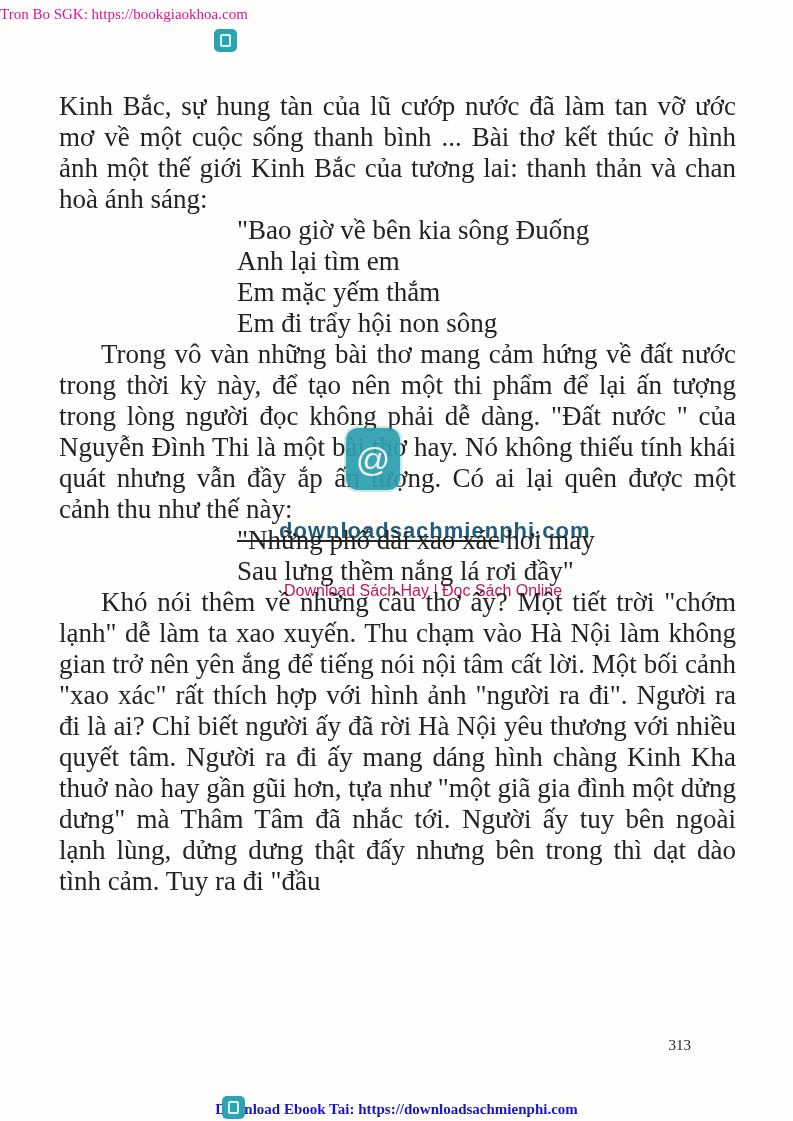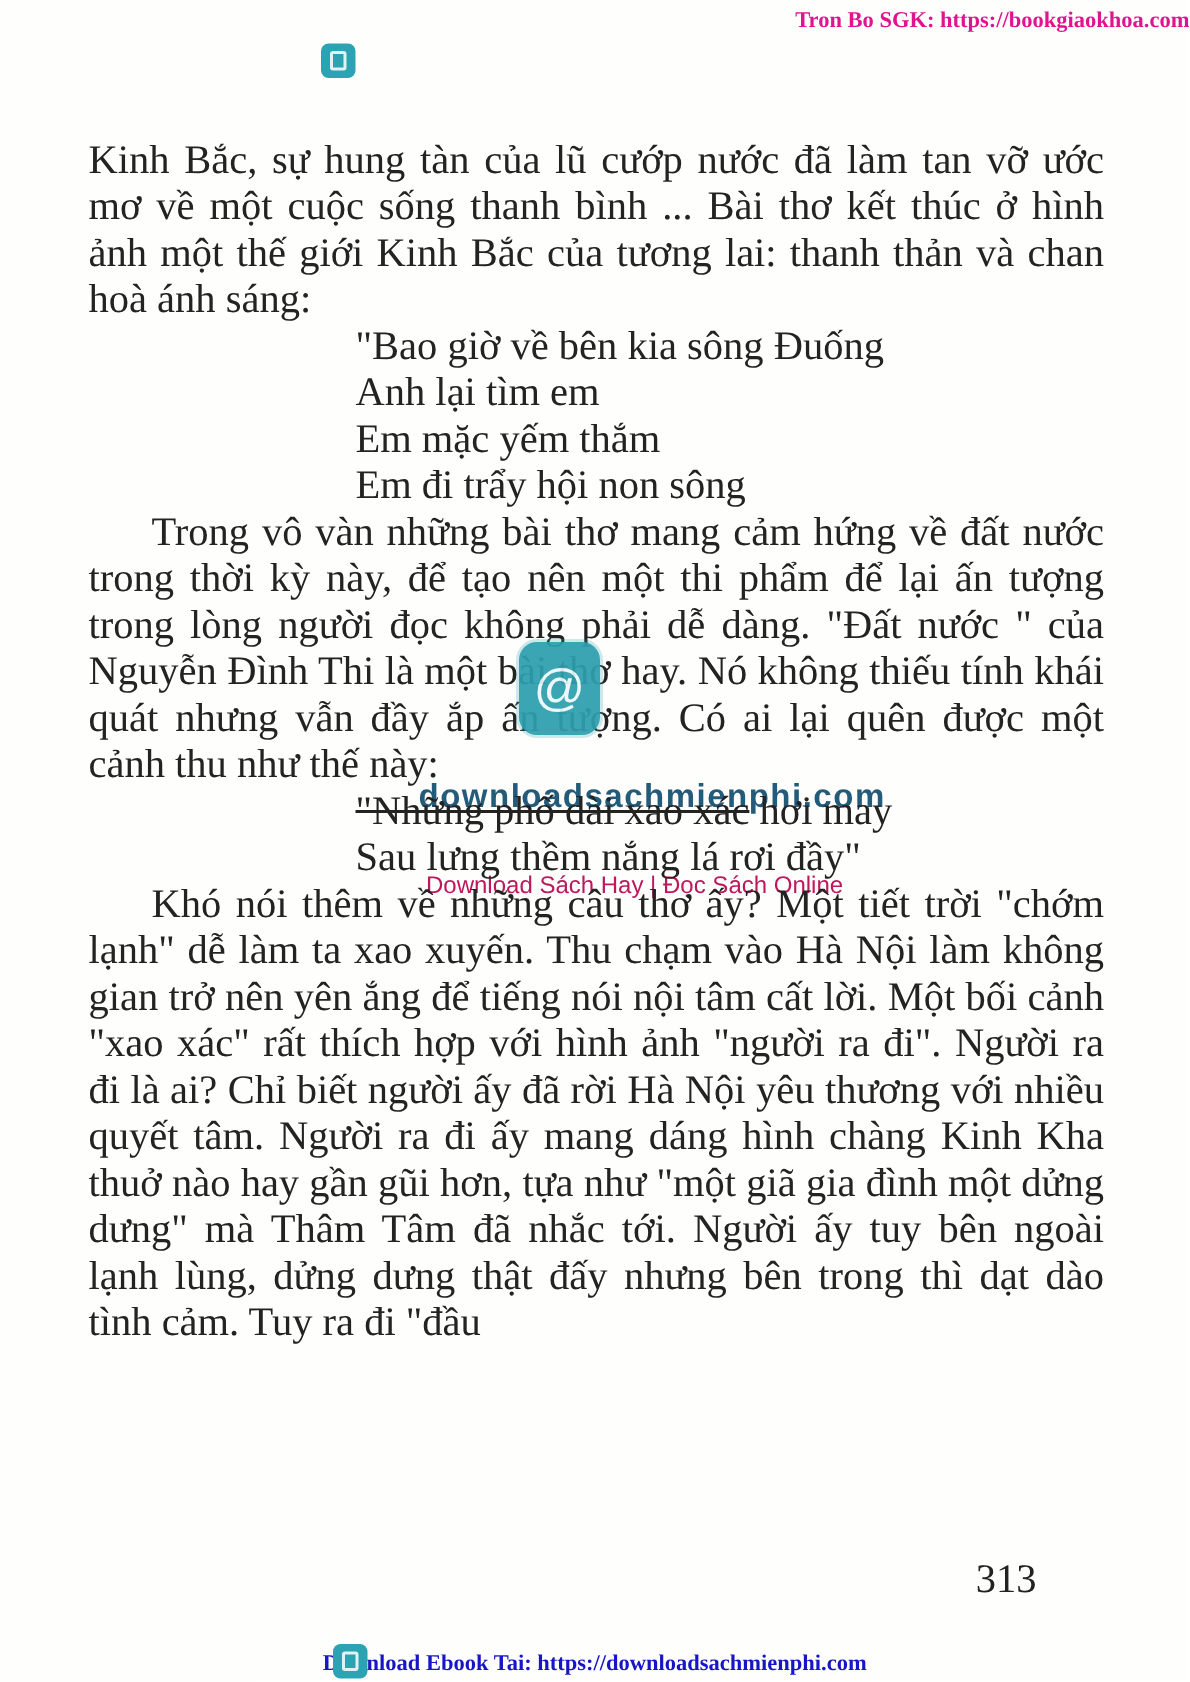--- a/index.html
+++ b/index.html
@@ -7,22 +7,22 @@
   .page {
     position:relative;
     width:793px; height:1121px;
     background:#fefefc;
     overflow:hidden;
     font-family:"Liberation Serif","DejaVu Serif",serif;
     color:#232323;
   }
   .header-link {
     position:absolute; top:6px; left:0; right:0;
-    text-align:right;
-    font-size:15px; font-weight:bold;
+    text-align:left;
+    font-size:15px; font-weight:normal;
     color:#e0148f;
   }
   .footer-link {
     position:absolute; top:1101px; left:0; right:0;
     text-align:center;
     font-size:15px; font-weight:bold;
     color:#1715c6;
   }
   .site-icon {
     position:absolute;
@@ -74,21 +74,21 @@
     font-weight:bold; opacity:.9;
   }
   .wm-line2 {
     position:absolute; top:582px; left:284px;
     font-size:16px;
     color:#be185d; z-index:0;
     font-family:"Liberation Sans","DejaVu Sans",sans-serif;
   }
   .page-number {
     position:absolute; top:1037px; right:102px;
-    font-size:27px; color:#222; z-index:1;
+    font-size:15px; color:#222; z-index:1;
   }
 </style>
 </head>
 <body>
 
 <div class="page">
 
   <div class="header-link">Tron Bo SGK: https://bookgiaokhoa.com</div>
 
   <div class="site-icon top">

